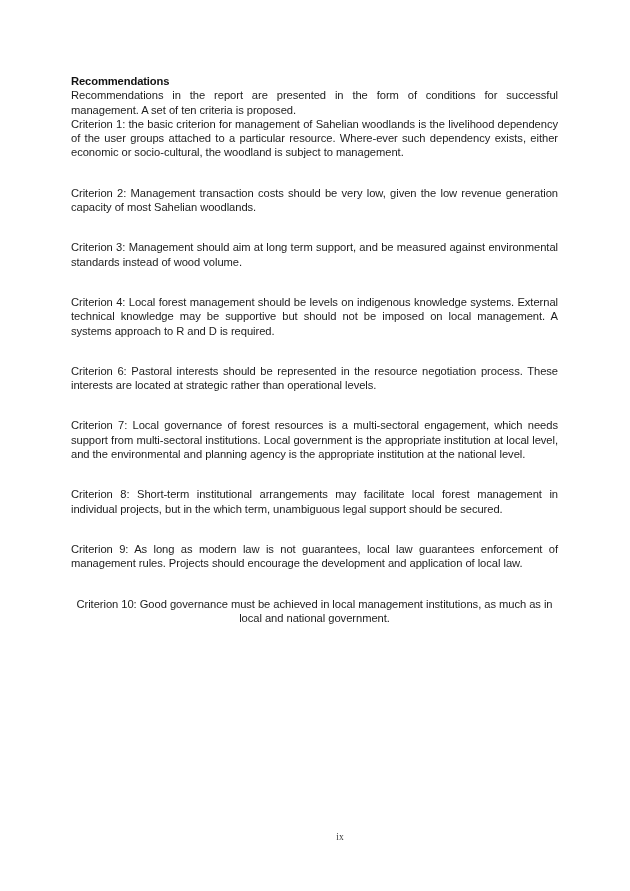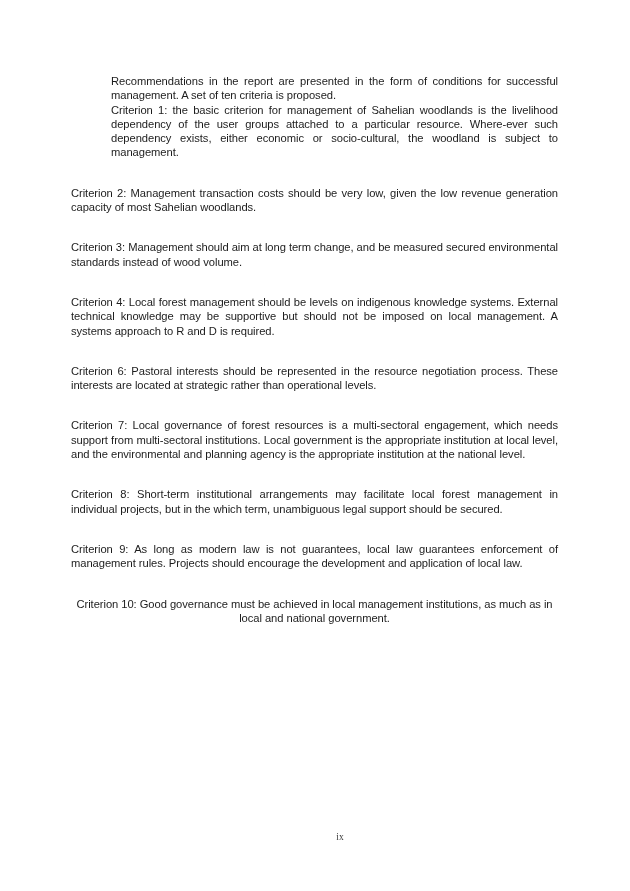--- a/index.html
+++ b/index.html
@@ -43,21 +43,20 @@
     line-height: 14.3px;
     text-align: justify;
     text-justify: inter-word;
     margin: 0;
     color: #1c1c1c;
     letter-spacing: -0.005em;
   }
   
   .para.tight {
     margin-top: 0;
-    margin-left: 40px;
   }
   
   .para.spaced {
     margin-top: 26px;
   }
   .para:last-child {
     text-align: center;
   }
   .footer {
     position: absolute;
@@ -72,28 +71,29 @@
     padding-left: 25px;
   }
 </style>
 </head>
 <body>
 
 <div class="page">
 
   <div class="content">
 
+    <h1 class="doc-heading">Recommendations</h1>
 
     <p class="para tight">Recommendations in the report are presented in the form of conditions for successful management. A set of ten criteria is proposed.</p>
 
     <p class="para tight">Criterion 1: the basic criterion for management of Sahelian woodlands is the livelihood dependency of the user groups attached to a particular resource. Where-ever such dependency exists, either economic or socio-cultural, the woodland is subject to management.</p>
 
     <p class="para spaced">Criterion 2: Management transaction costs should be very low, given the low revenue generation capacity of most Sahelian woodlands.</p>
 
-    <p class="para spaced">Criterion 3: Management should aim at long term change, and be measured secured environmental standards instead of wood volume.</p>
+    <p class="para spaced">Criterion 3: Management should aim at long term support, and be measured against environmental standards instead of wood volume.</p>
 
     <p class="para spaced">Criterion 4: Local forest management should be levels on indigenous knowledge systems. External technical knowledge may be supportive but should not be imposed on local management. A systems approach to R and D is required.</p>
 
 
     <p class="para spaced">Criterion 6: Pastoral interests should be represented in the resource negotiation process. These interests are located at strategic rather than operational levels.</p>
 
     <p class="para spaced">Criterion 7: Local governance of forest resources is a multi-sectoral engagement, which needs support from multi-sectoral institutions. Local government is the appropriate institution at local level, and the environmental and planning agency is the appropriate institution at the national level.</p>
 
     <p class="para spaced">Criterion 8: Short-term institutional arrangements may facilitate local forest management in individual projects, but in the which term, unambiguous legal support should be secured.</p>
 

